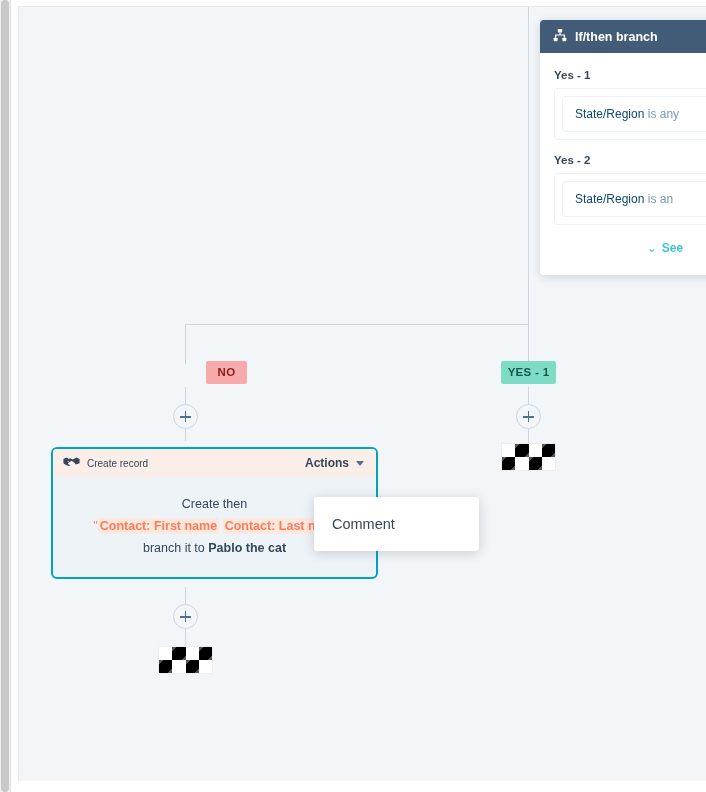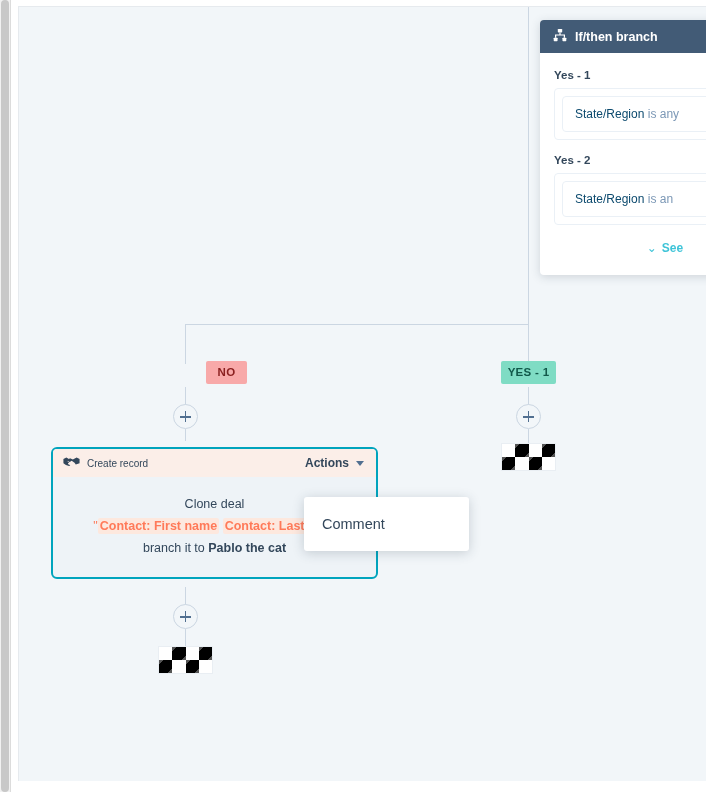--- a/index.html
+++ b/index.html
@@ -236,21 +236,21 @@
     padding: 1px 2px;
     border-radius: 2px;
     font-weight: 600;
   }
   .quote { color: #ff7a59; }
   .strong-name { font-weight: bold; color: #33475b; }
 
   
   #actions-menu {
     position: absolute;
-    left: 285px; top: 490px;
+    left: 295px; top: 490px;
     width: 165px;
     background: #ffffff;
     border-radius: 3px;
     box-shadow: 0 2px 12px rgba(45,62,80,0.22);
     overflow: hidden;
   }
   #actions-menu .caret-up {
     position: absolute;
     left: 52px; top: -8px;
     width: 0; height: 0;
@@ -381,21 +381,21 @@
             <path d="M19.5 4.2 L16 2.2 L11.6 4.6 L8.2 3.2 L5.2 5.4 C4.8 5.8 5.0 6.3 5.5 6.5 L8.0 7.5 L10.2 6.0 L13.6 8.4 L15.0 10.6 L19.5 9.0 Z"></path>
           </svg>
         </span>
         <span class="label">Create record</span>
         <span class="actions-link">
           <span>Actions</span>
         </span>
           <span class="actions-caret"></span>
       </div>
       <div class="card-body">
-        <div>Clone deal</div>
+        <div>Create then</div>
         <div class="line2"><span class="quote">"</span><span class="token">Contact: First name</span> <span class="token">Contact: Last nam</span></div>
         <div><span>branch it to </span><span class="strong-name">Pablo the cat</span></div>
       </div>
     </div>
 
     <div id="actions-menu">
       <div class="caret-up"></div>
 
       <div class="menu-group">
         <div class="menu-item">

